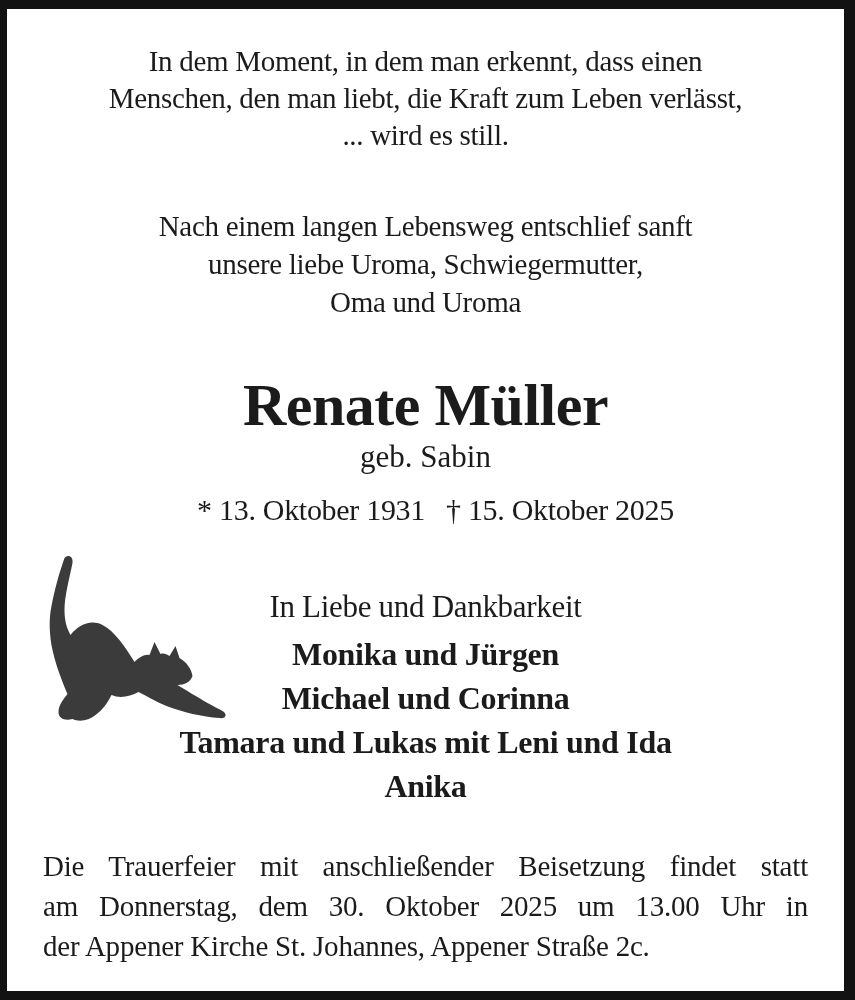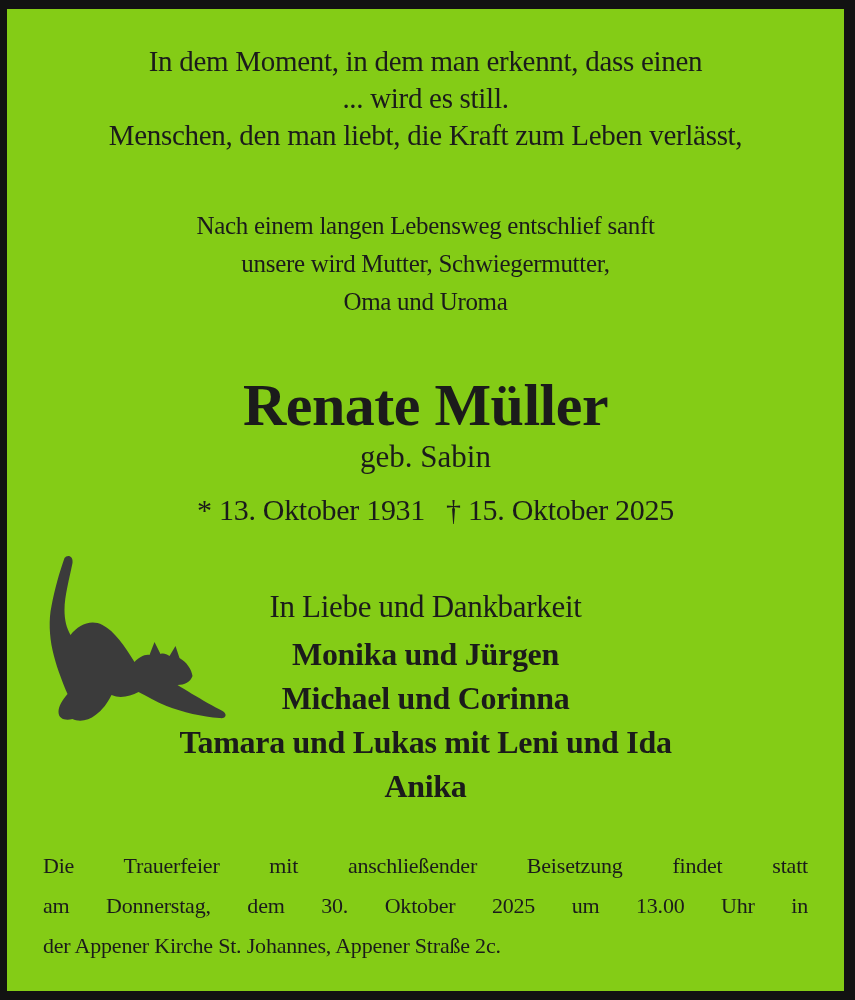--- a/index.html
+++ b/index.html
@@ -6,21 +6,21 @@
   html, body {
     margin: 0;
     padding: 0;
     background: #000;
   }
   .page {
     position: relative;
     width: 855px;
     height: 1000px;
     box-sizing: border-box;
-    background: #84cc16;
+    background: #ffffff;
     border-style: solid;
     border-color: #121212;
     border-width: 9px 11px 9px 7px;
     font-family: "Liberation Serif", "DejaVu Serif", serif;
     color: #1b1b1b;
     overflow: hidden;
   }
   .content {
     position: relative;
     width: 100%;
@@ -29,21 +29,21 @@
     box-sizing: border-box;
     text-align: center;
   }
   .quote {
     font-size: 29px;
     line-height: 37px;
     letter-spacing: -0.3px;
   }
   .intro {
     margin-top: 53px;
-    font-size: 25px;
+    font-size: 29px;
     line-height: 38px;
     letter-spacing: -0.3px;
   }
   .deceased-name {
     margin-top: 54px;
     font-size: 60px;
     line-height: 60px;
     font-weight: bold;
     letter-spacing: -0.5px;
   }
@@ -71,21 +71,21 @@
   .mourners {
     margin-top: 8px;
     font-size: 32px;
     font-weight: bold;
     line-height: 44px;
     letter-spacing: -0.3px;
   }
   .funeral {
     margin: 38px auto 0 auto;
     width: 765px;
-    font-size: 22px;
+    font-size: 29px;
     line-height: 40px;
     text-align: left;
     letter-spacing: -0.2px;
   }
   .funeral .just {
     text-align: justify;
     text-align-last: justify;
   }
   .cat {
     position: absolute;
@@ -96,27 +96,27 @@
   }
 </style>
 </head>
 <body>
 
 <div class="page">
   <div class="content">
 
     <div class="quote">
       <div>In dem Moment, in dem man erkennt, dass einen</div>
+      <div>Menschen, den man liebt, die Kraft zum Leben verlässt,</div>
       <div>... wird es still.</div>
-      <div>Menschen, den man liebt, die Kraft zum Leben verlässt,</div>
     </div>
 
     <div class="intro">
       <div>Nach einem langen Lebensweg entschlief sanft</div>
-      <div>unsere wird Mutter, Schwiegermutter,</div>
+      <div>unsere liebe Uroma, Schwiegermutter,</div>
       <div>Oma und Uroma</div>
     </div>
 
     <div class="deceased-name">Renate Müller</div>
     <div class="birth-name">geb. Sabin</div>
 
     <div class="dates">
       <span>* 13. Oktober 1931</span>
       <span>† 15. Oktober 2025</span>
     </div>

